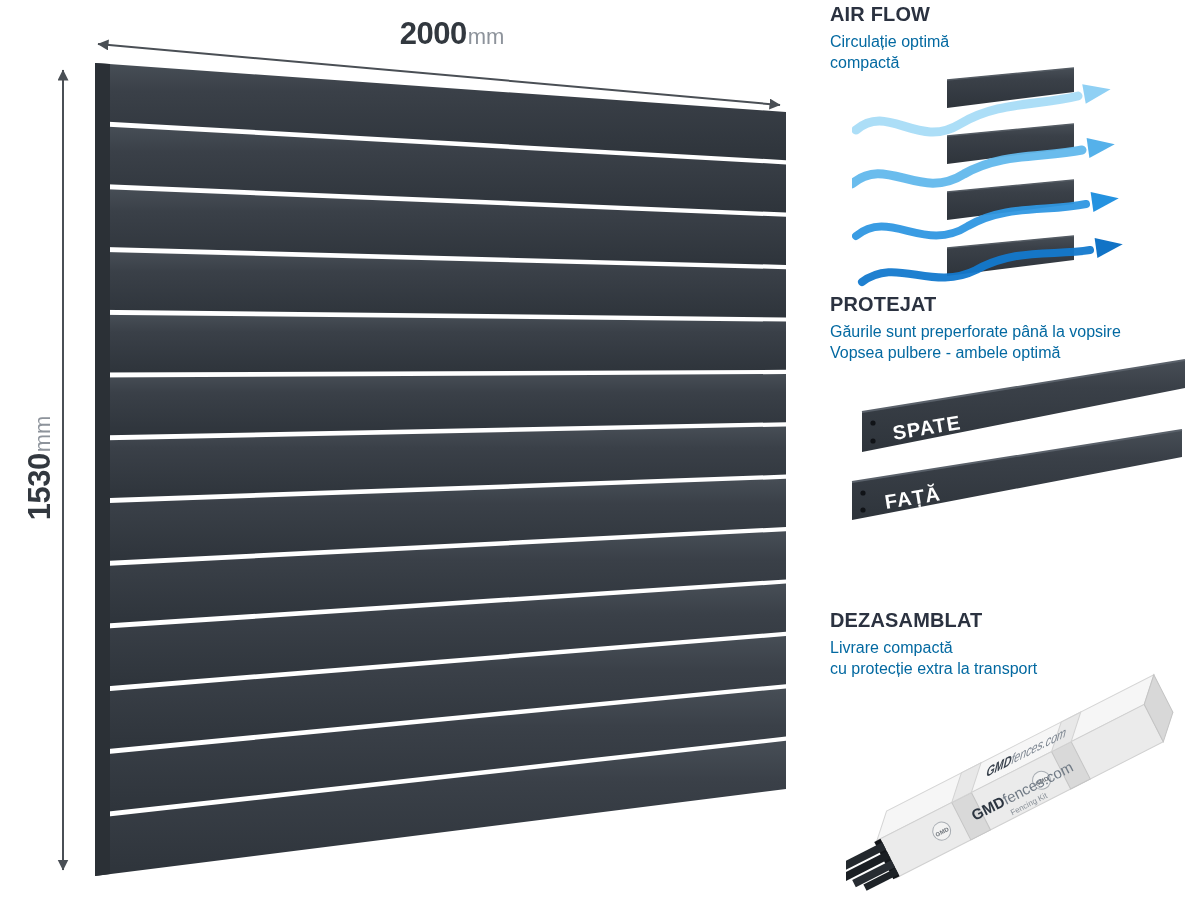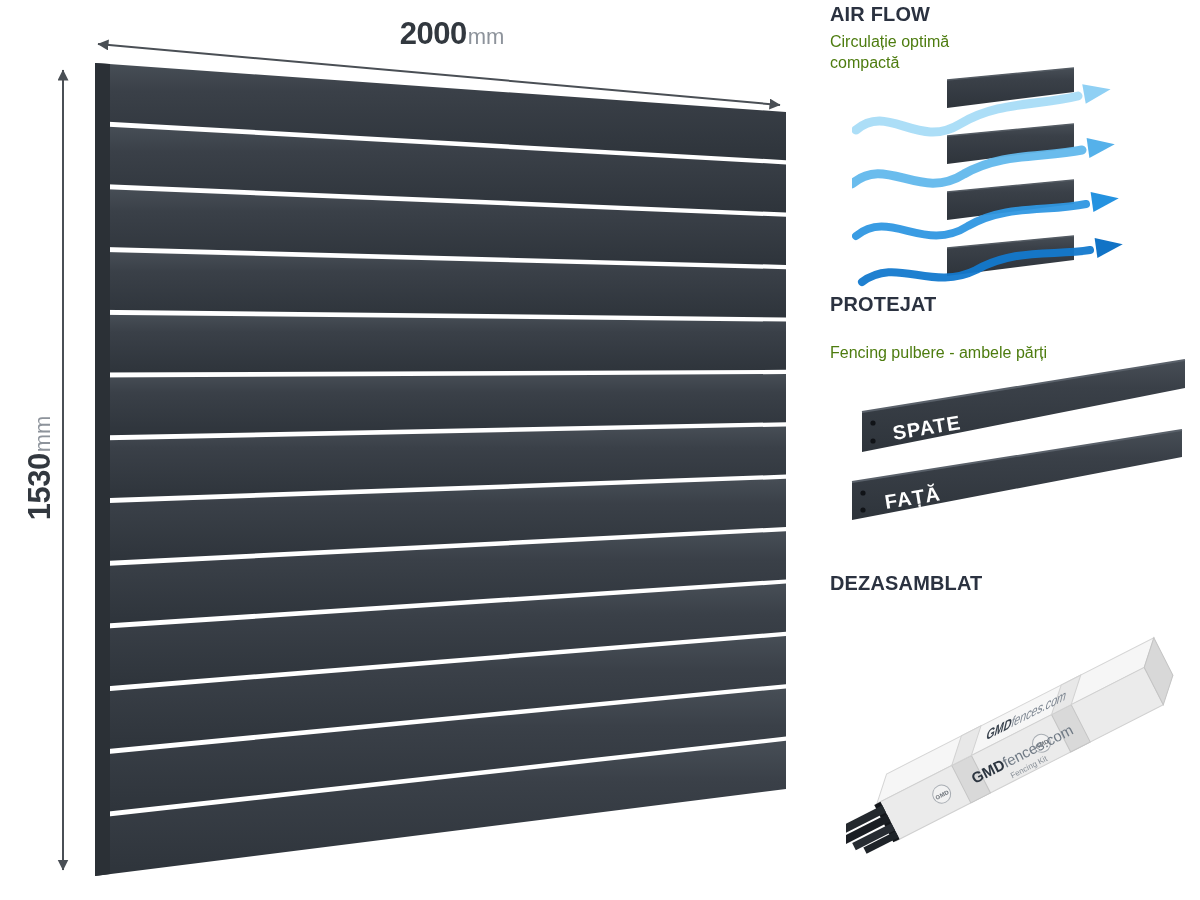--- a/index.html
+++ b/index.html
@@ -10,27 +10,27 @@
   
   .dim-label{display:flex;align-items:baseline;justify-content:center;gap:1px;white-space:nowrap}
   .dim-value{font-size:31px;font-weight:bold;color:#32383f;letter-spacing:-.5px}
   .dim-unit{font-size:22px;color:#8d939b;font-weight:normal}
   #width-label{left:372px;top:16px;width:160px}
   #height-label{left:-40px;top:450px;width:160px;transform:rotate(-90deg)}
 
   
   .feature{position:absolute;left:830px;width:366px}
   .feature-title{display:inline-block;font-size:21px;font-weight:bold;color:#2b3240;letter-spacing:.2px;transform:scaleX(.95);transform-origin:left center}
-  .feature-text{font-size:16px;color:#4d7c0f;line-height:1.32;margin-top:5px}
+  .feature-text{font-size:16px;color:#0369a1;line-height:1.32;margin-top:5px}
   .feature svg{position:absolute}
   #feature-airflow{top:2px}
   #feature-airflow svg{left:22px;top:44px}
   #feature-protejat{top:292px}
   #feature-protejat svg{left:20px;top:62px}
-  #feature-dezasamblat{top:571px}
+  #feature-dezasamblat{top:608px}
   #feature-dezasamblat svg{left:16px;top:52px}
 </style>
 </head>
 <body>
 
 <div class="stage">
 
   <svg class="abs" style="left:0;top:0" width="820" height="900" viewBox="0 0 820 900">
     <defs>
       <linearGradient id="slatGrad" x1="0" y1="0" x2="0" y2="1">
@@ -106,21 +106,21 @@
           </g>
         <g transform="translate(244,202) rotate(-8)">
             <polygon points="0,-10 27,0 0,10" fill="#1173c6"></polygon>
           </g>
       </g>
     </svg>
   </div>
 
   <div class="feature" id="feature-protejat">
     <h3 class="feature-title">PROTEJAT</h3>
-    <p class="feature-text"><br><span>Fencing pulbere - ambele părți</span></p>
+    <p class="feature-text"><span>Găurile sunt preperforate până la vopsire</span><br><span>Vopsea pulbere - ambele optimă</span></p>
 
     <svg width="346" height="216" viewBox="0 0 346 216">
       <g>
         <polygon points="12,58 335,6 335,34 12,98" fill="url(#slatGrad)"></polygon>
         <line x1="12" y1="58" x2="335" y2="6" stroke="#5a616a" stroke-width="2"></line>
         <circle cx="23" cy="69" r="2.6" fill="#101317"></circle>
         <circle cx="23" cy="87" r="2.6" fill="#101317"></circle>
         <text transform="translate(44,86) rotate(-9.3)" fill="#ffffff" font-size="20" font-weight="bold" letter-spacing="1">SPATE</text>
       </g>
       <g>
@@ -128,20 +128,21 @@
         <line x1="2" y1="128" x2="332" y2="76" stroke="#5a616a" stroke-width="2"></line>
         <circle cx="13" cy="139" r="2.6" fill="#101317"></circle>
         <circle cx="13" cy="156" r="2.6" fill="#101317"></circle>
         <text transform="translate(36,155) rotate(-9)" fill="#ffffff" font-size="20" font-weight="bold" letter-spacing="1">FAȚĂ</text>
       </g>
     </svg>
   </div>
 
   <div class="feature" id="feature-dezasamblat">
     <h3 class="feature-title">DEZASAMBLAT</h3>
+    <p class="feature-text"><span>Livrare compactă</span><br><span>cu protecție extra la transport</span></p>
 
     <svg width="340" height="246" viewBox="0 0 340 246">
       <g transform="translate(50,218) rotate(-27)">
 
         <polygon points="0,-42 300,-42 322,-64 22,-64" fill="#f6f6f6" stroke="#d5d5d5" stroke-width="1"></polygon>
 
         <rect x="0" y="-42" width="300" height="42" fill="#ebebeb" stroke="#d0d0d0" stroke-width="1"></rect>
 
         <polygon points="300,-42 322,-64 322,-22 300,0" fill="#d8d8d8" stroke="#c4c4c4" stroke-width="1"></polygon>
 

